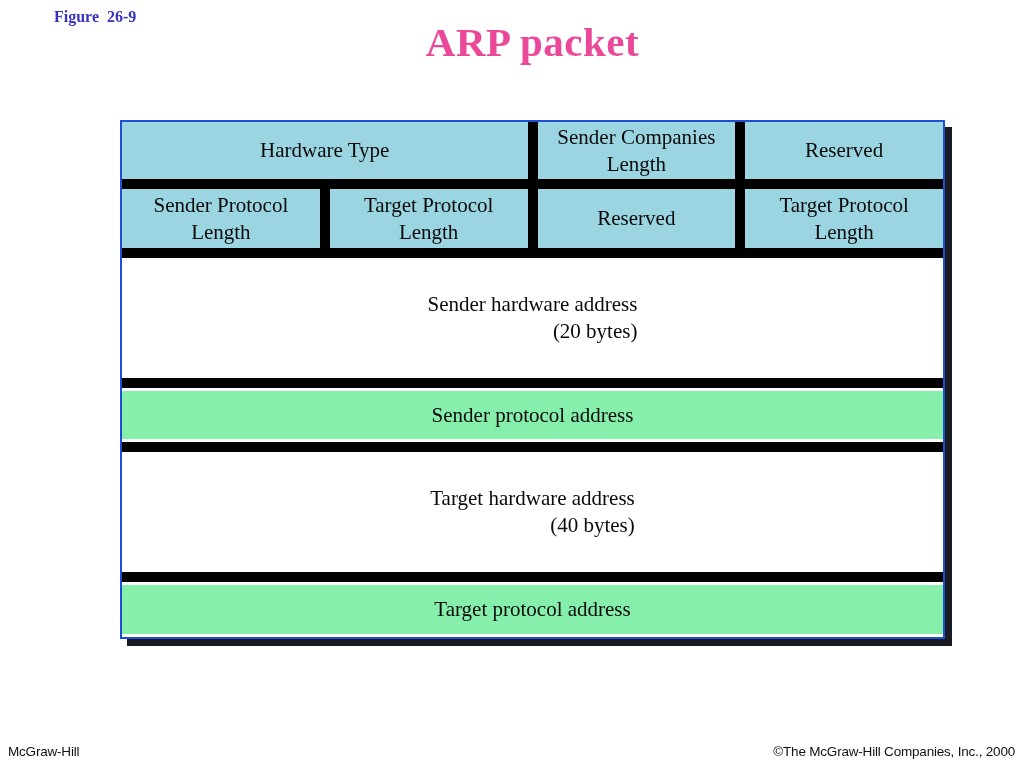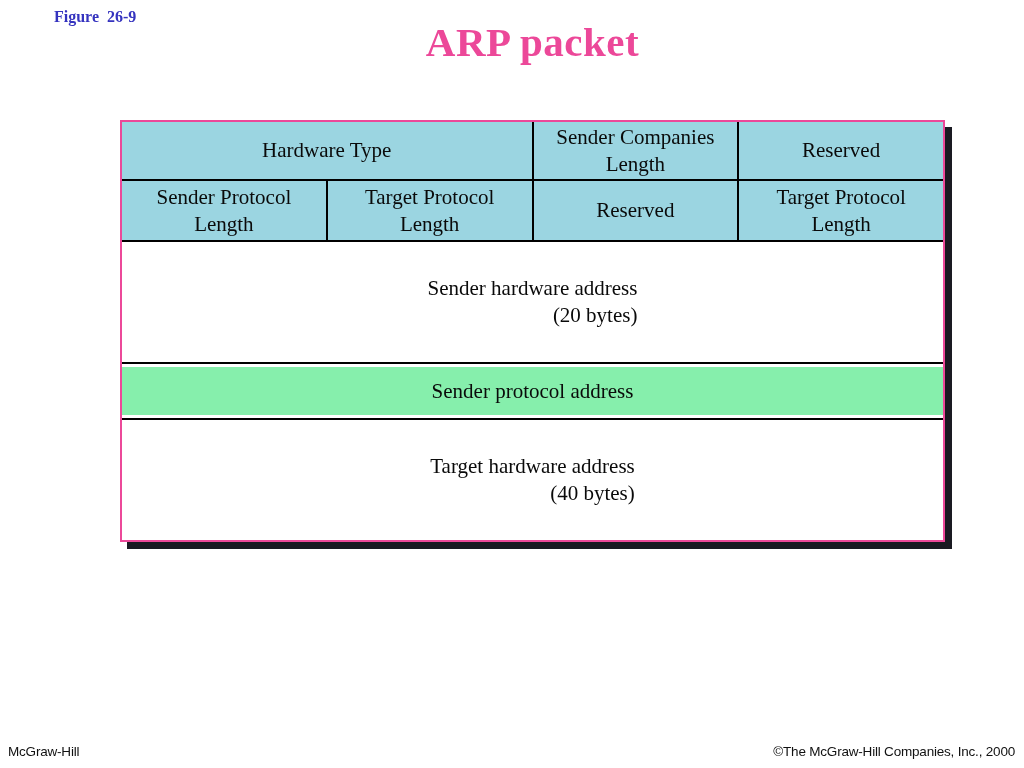--- a/index.html
+++ b/index.html
@@ -34,23 +34,23 @@
     letter-spacing: 0.5px;
   }
 
   .packet-table {
     position: absolute;
     left: 120px;
     top: 120px;
     width: 825px;
     display: grid;
     grid-template-columns: repeat(4, 1fr);
-    gap: 2px;
+    gap: 10px;
     background: #000000;
-    border: 2px solid #ec4899;
+    border: 2px solid #1d4ed8;
     box-shadow: 7px 7px 0 #1A1A22;
   }
 
   .cell {
     display: flex;
     align-items: center;
     justify-content: center;
     text-align: center;
     font-size: 21px;
     color: #0a0a0a;
@@ -104,17 +104,18 @@
     <div class="cell span1 bg-blue h-r3">Target Protocol
 Length</div>
     <div class="cell span1 bg-blue h-r3">Reserved</div>
     <div class="cell span1 bg-blue h-r3">Target Protocol
 Length</div>
     <div class="cell span4 bg-white h-r4">Sender hardware address
 (20 bytes)</div>
     <div class="cell span4 bg-yellow h-r5">Sender protocol address</div>
     <div class="cell span4 bg-white h-r6">Target hardware address
 (40 bytes)</div>
+    <div class="cell span4 bg-yellow h-r7">Target protocol address</div>
   </div>
 
 <div class="footer-left">McGraw-Hill</div>
 
 <div class="footer-right">©The McGraw-Hill Companies, Inc., 2000</div>
 
 </body></html>

